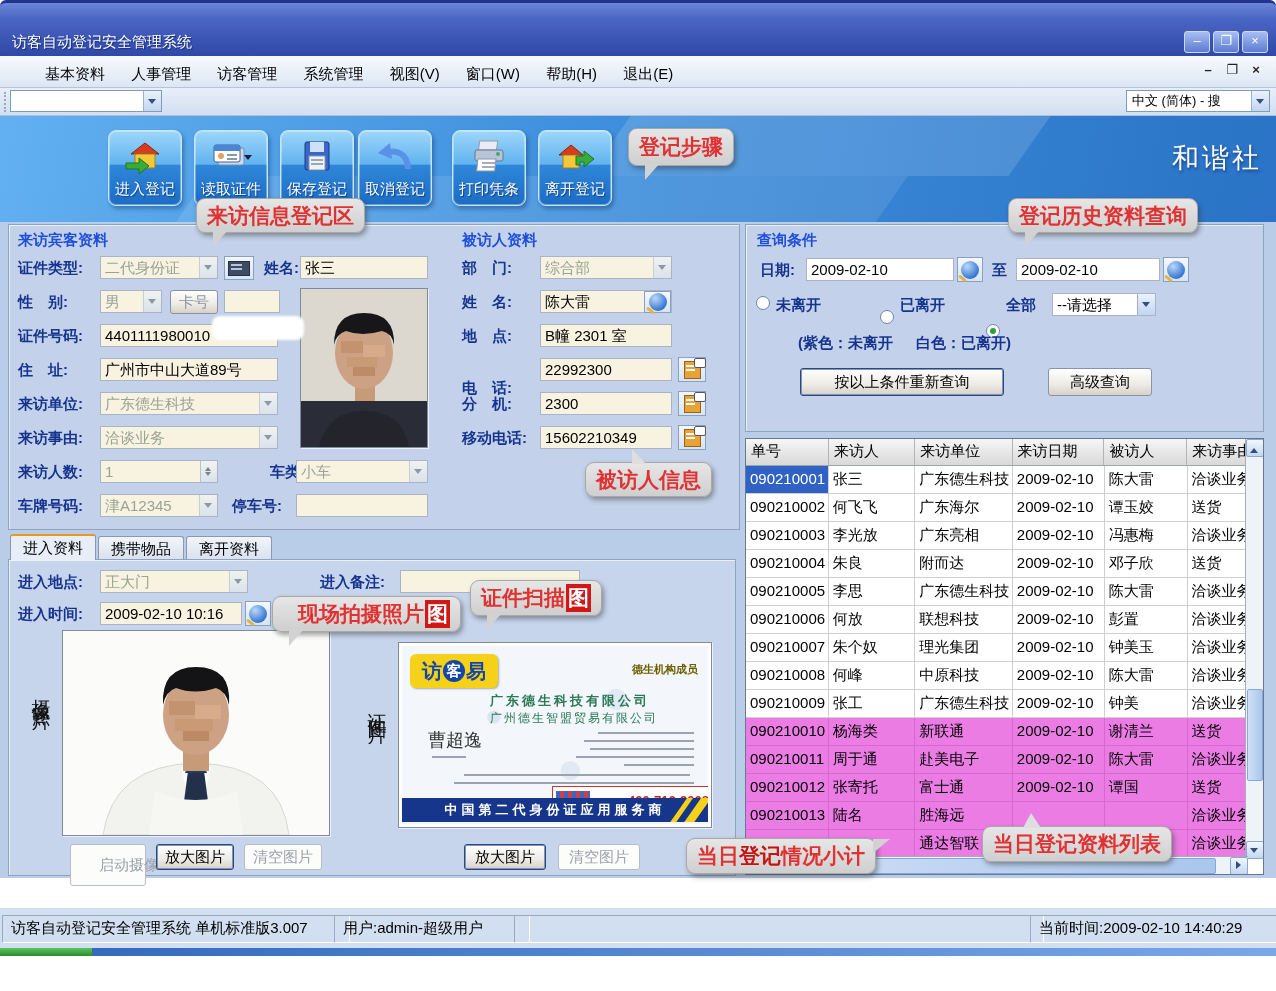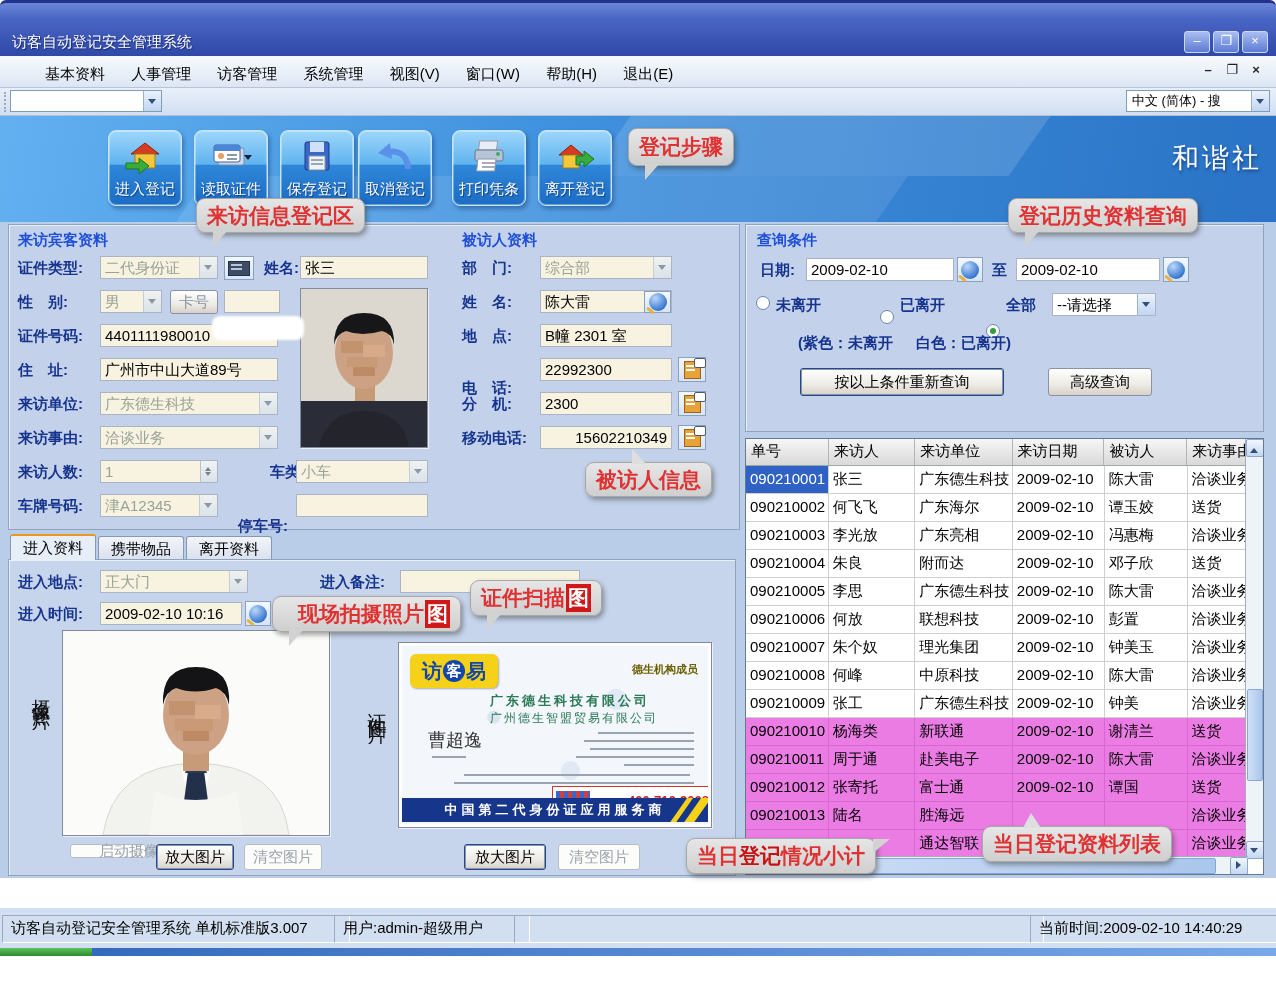--- a/index.html
+++ b/index.html
@@ -290,21 +290,21 @@
   <div class="abs dd dis" style="left:296px;top:460px;width:132px;">
     <div class="val">小车</div>
       <div class="dd-arrow"></div>
   </div>
 
   <div class="abs lbl" style="left:18px;top:497px;">车牌号码:</div>
   <div class="abs dd dis" style="left:100px;top:494px;width:118px;">
     <div class="val">津A12345</div>
       <div class="dd-arrow"></div>
   </div>
-  <div class="abs lbl" style="left:238px;top:497px;margin-top:20px;">停车号:</div>
+  <div class="abs lbl" style="left:232px;top:497px;">停车号:</div>
   <div class="abs field" style="left:296px;top:494px;width:132px;"></div>
 
   <div class="abs photoframe" style="left:300px;top:288px;width:128px;height:160px;">
     <svg width="126" height="158" viewBox="0 0 126 158">
       <rect width="126" height="158" fill="#dcd8d0"></rect>
       <rect x="0" y="112" width="126" height="46" fill="#2a2d38"></rect>
       <path d="M18 158 q8 -36 45 -36 q38 0 45 36 z" fill="#23242c"></path>
       <rect x="54" y="92" width="20" height="20" fill="#c79b78"></rect>
       <ellipse cx="63" cy="64" rx="29" ry="36" fill="#cda183"></ellipse>
       <path d="M33 56 q0 -32 30 -32 q31 0 30 32 q-2 -12 -12 -14 q-20 6 -36 0 q-10 3 -12 14 z" fill="#17171a"></path>
@@ -332,21 +332,21 @@
   <div class="abs field" style="left:540px;top:358px;width:132px;">22992300</div>
   <div class="abs iconbtn" style="left:678px;top:357px;width:28px;height:25px;">
       <div class="callicon"></div>
     </div>
   <div class="abs lbl" style="left:462px;top:395px;">分　机:</div>
   <div class="abs field" style="left:540px;top:392px;width:132px;">2300</div>
   <div class="abs iconbtn" style="left:678px;top:391px;width:28px;height:25px;">
       <div class="callicon"></div>
     </div>
   <div class="abs lbl" style="left:462px;top:429px;">移动电话:</div>
-  <div class="abs field" style="left:540px;top:426px;width:132px;text-align:right;">15602210349</div>
+  <div class="abs field" style="left:540px;top:426px;width:132px;">15602210349</div>
   <div class="abs iconbtn" style="left:678px;top:425px;width:28px;height:25px;">
       <div class="callicon"></div>
     </div>
 
   <div class="abs panel" style="left:745px;top:224px;width:519px;height:208px;"></div>
   <div class="abs gtitle" style="left:757px;top:231px;">查询条件</div>
   <div class="abs lbl" style="left:760px;top:261px;">日期:</div>
   <div class="abs field white" style="left:806px;top:258px;width:148px;">2009-02-10</div>
   <div class="abs iconbtn" style="left:957px;top:257px;width:26px;height:25px;">
       <div class="mag"></div>
@@ -538,21 +538,21 @@
       <rect x="120" y="112" width="26" height="28" fill="#c79b78"></rect>
       <ellipse cx="133" cy="84" rx="33" ry="40" fill="#cda183"></ellipse>
       <path d="M100 74 q-2 -38 33 -38 q36 0 33 38 q-3 -14 -13 -17 q-21 7 -40 0 q-10 3 -13 17 z" fill="#141416"></path>
       <rect x="106" y="70" width="26" height="14" fill="#c2916e" opacity=".95"></rect>
       <rect x="132" y="74" width="26" height="14" fill="#d8ac8a" opacity=".95"></rect>
       <rect x="112" y="88" width="38" height="12" fill="#c89a74" opacity=".95"></rect>
       <rect x="120" y="100" width="26" height="10" fill="#b9865f" opacity=".85"></rect>
       <path d="M92 160 q40 18 82 0 l6 44 l-94 0 z" fill="#f6f6f2"></path>
     </svg>
   </div>
-  <div class="abs xpbtn graytext" style="left:70px;top:844px;width:76px;height:14px;z-index:2;padding-left:42px;">启动摄像</div>
+  <div class="abs xpbtn graytext" style="left:70px;top:844px;width:76px;height:42px;z-index:2;padding-left:42px;">启动摄像</div>
   <div class="abs xpbtn focused" style="left:156px;top:844px;width:78px;height:26px;z-index:2;">放大图片</div>
   <div class="abs xpbtn graytext" style="left:244px;top:844px;width:78px;height:26px;z-index:2;">清空图片</div>
 
   <div class="abs vlabel" style="left:364px;top:698px;z-index:2;">证件图片</div>
   <div class="abs photoframe" style="left:398px;top:642px;width:314px;height:186px;z-index:2;">
     <div class="card">
       <div class="vlogo">
         <span>访</span>
           <span class="mid">客</span>
           <span>易</span>

